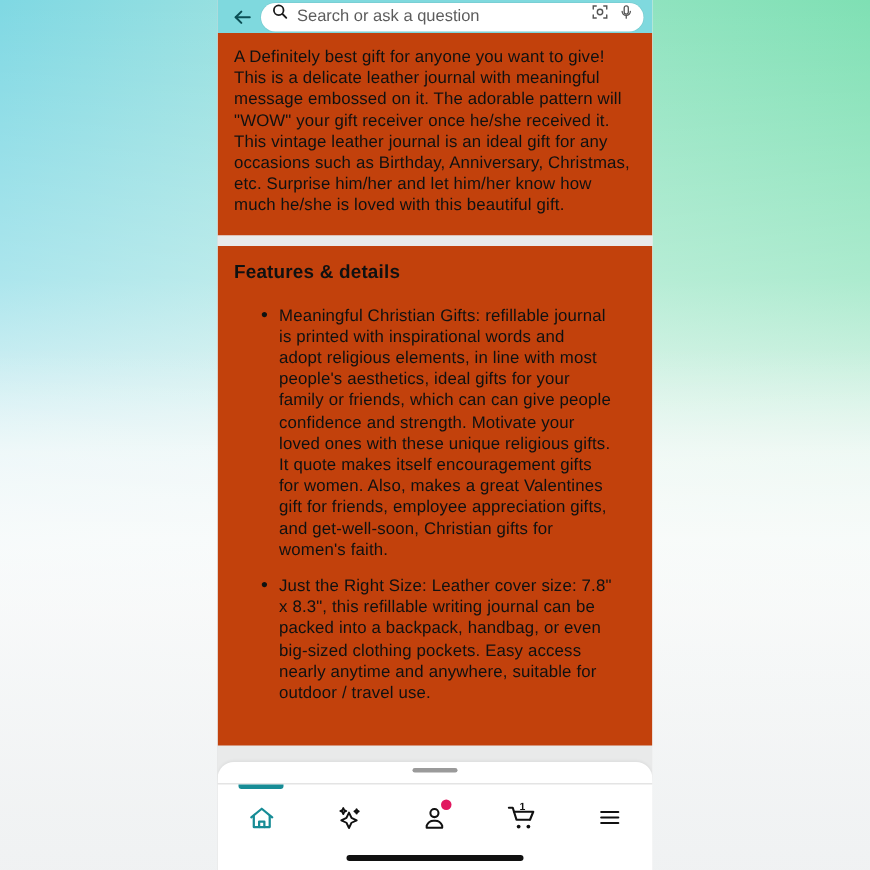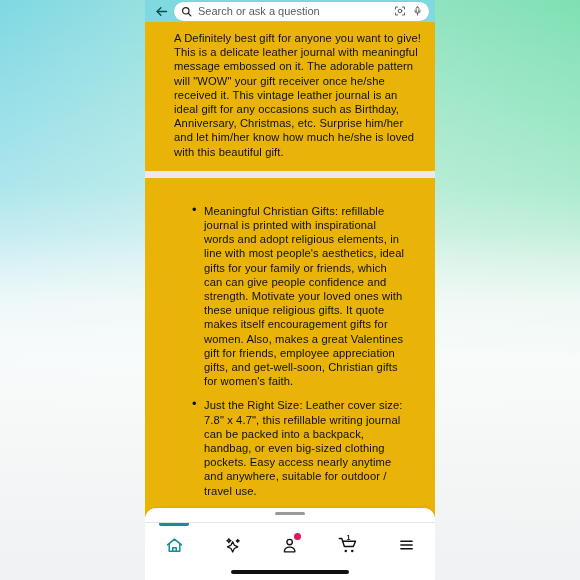--- a/index.html
+++ b/index.html
@@ -67,21 +67,21 @@
     align-items: center;
     justify-content: center;
     flex: 0 0 auto;
   }
   .search-field {
     flex: 1 1 auto;
     height: 19px;
     background: #ffffff;
     border-radius: 10px;
     display: flex;
-    align-items: center;
+    align-items: flex-start;
     padding: 0 6px 0 7px;
     gap: 6px;
     box-shadow: 0 0 0 0.5px rgba(0,0,0,0.06);
   }
   .search-placeholder {
     flex: 1 1 auto;
     font-size: 11px;
     color: #5c5c5c;
     white-space: nowrap;
     overflow: hidden;
@@ -94,22 +94,22 @@
     position: absolute;
     top: 22px;
     left: 0;
     right: 0;
     bottom: 58px;
     background: #e9eaea;
     overflow: hidden;
   }
 
   .card {
-    background: #eab308;
-    padding: 10px 11px 12px 29px;
+    background: #c2410c;
+    padding: 10px 11px 12px 11px;
   }
   .card.desc { padding-top: 9px; }
   .card-gap { height: 7px; background: #e9eaea; }
 
   .body-text {
     font-size: 11.2px;
     line-height: 14.2px;
     color: #0f1111;
     letter-spacing: 0.01em;
   }
@@ -282,23 +282,24 @@
 
   <div class="content">
 
     <div class="card desc">
       <p class="body-text">A Definitely best gift for anyone you want to give! This is a delicate leather journal with meaningful message embossed on it. The adorable pattern will "WOW" your gift receiver once he/she received it. This vintage leather journal is an ideal gift for any occasions such as Birthday, Anniversary, Christmas, etc. Surprise him/her and let him/her know how much he/she is loved with this beautiful gift.</p>
     </div>
 
     <div class="card-gap"></div>
 
     <div class="card">
+      <div class="section-title">Features &amp; details</div>
       <ul class="feature-list">
         <li>Meaningful Christian Gifts: refillable journal is printed with inspirational words and adopt religious elements, in line with most people's aesthetics, ideal gifts for your family or friends, which can can give people confidence and strength. Motivate your loved ones with these unique religious gifts. It quote makes itself encouragement gifts for women. Also, makes a great Valentines gift for friends, employee appreciation gifts, and get-well-soon, Christian gifts for women's faith.</li>
-        <li>Just the Right Size: Leather cover size: 7.8" x 4.7", this refillable writing journal can be packed into a backpack, handbag, or even big-sized clothing pockets. Easy access nearly anytime and anywhere, suitable for outdoor / travel use.</li>
+        <li>Just the Right Size: Leather cover size: 7.8" x 8.3", this refillable writing journal can be packed into a backpack, handbag, or even big-sized clothing pockets. Easy access nearly anytime and anywhere, suitable for outdoor / travel use.</li>
 
       </ul>
     </div>
   </div>
 
   <div class="sheet-top">
     <div class="sheet-handle"></div>
   </div>
 
   <div class="tabbar">

